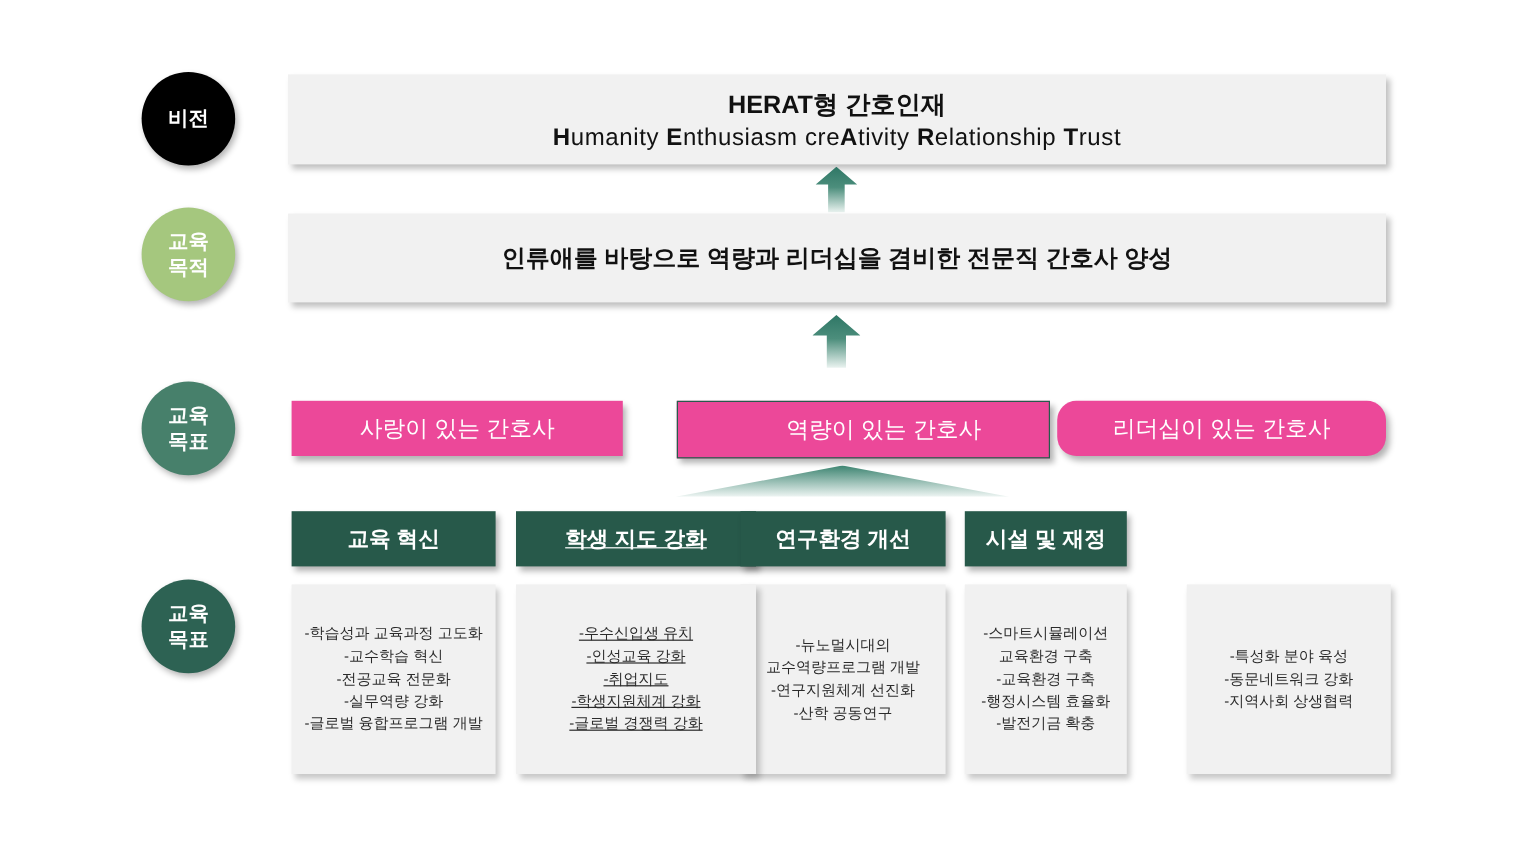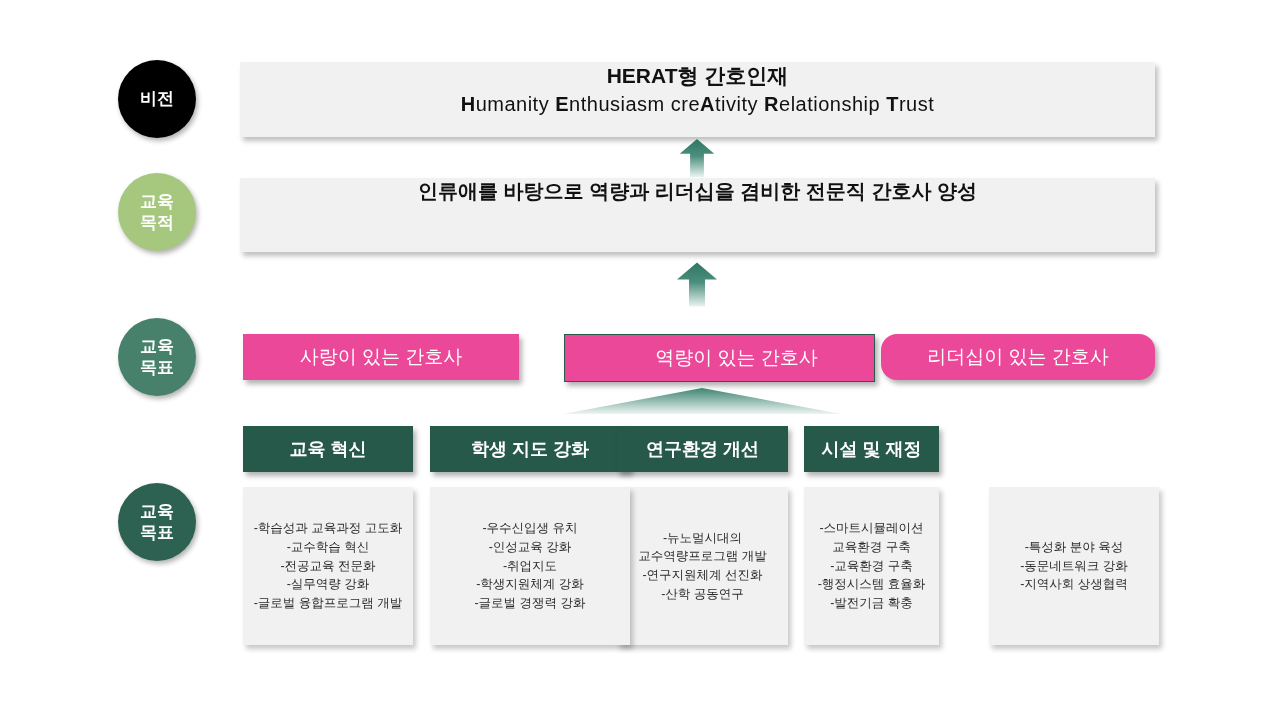--- a/index.html
+++ b/index.html
@@ -41,21 +41,21 @@
   
   .big-box {
     position: absolute;
     left: 240px;
     width: 915px;
     background: #f1f1f1;
     box-shadow: 3px 4px 5px rgba(0,0,0,0.25);
     display: flex;
     flex-direction: column;
     align-items: center;
-    justify-content: flex-start;
+    justify-content: center;
     text-align: center;
   }
   #vision-box  { top: 62px;  height: 75px; }
   #purpose-box { top: 178px; height: 74px; }
 
   .vision-title {
     font-size: 21px;
     font-weight: bold;
     color: #111;
     margin-bottom: 3px;
@@ -122,21 +122,21 @@
     display: flex;
     flex-direction: column;
     align-items: center;
     justify-content: center;
     text-align: center;
     font-size: 12.5px;
     color: #2b2b2b;
     line-height: 1.5;
   }
   #head-1, #body-1 { left: 243px; width: 170px; }
-  #head-2, #body-2 { left: 430px; width: 200px; }
+  #head-2, #body-2 { left: 430px; width: 200px; text-decoration: underline; }
   #head-3, #body-3 { left: 617px; width: 171px; }
   #head-4, #body-4 { left: 804px; width: 135px; }
   #head-5, #body-5 { left: 989px; width: 170px; }
 </style>
 </head>
 <body>
 
 <div class="canvas">
 
   <div class="badge" id="badge-vision" style="background-color: #000000;">비전</div>

